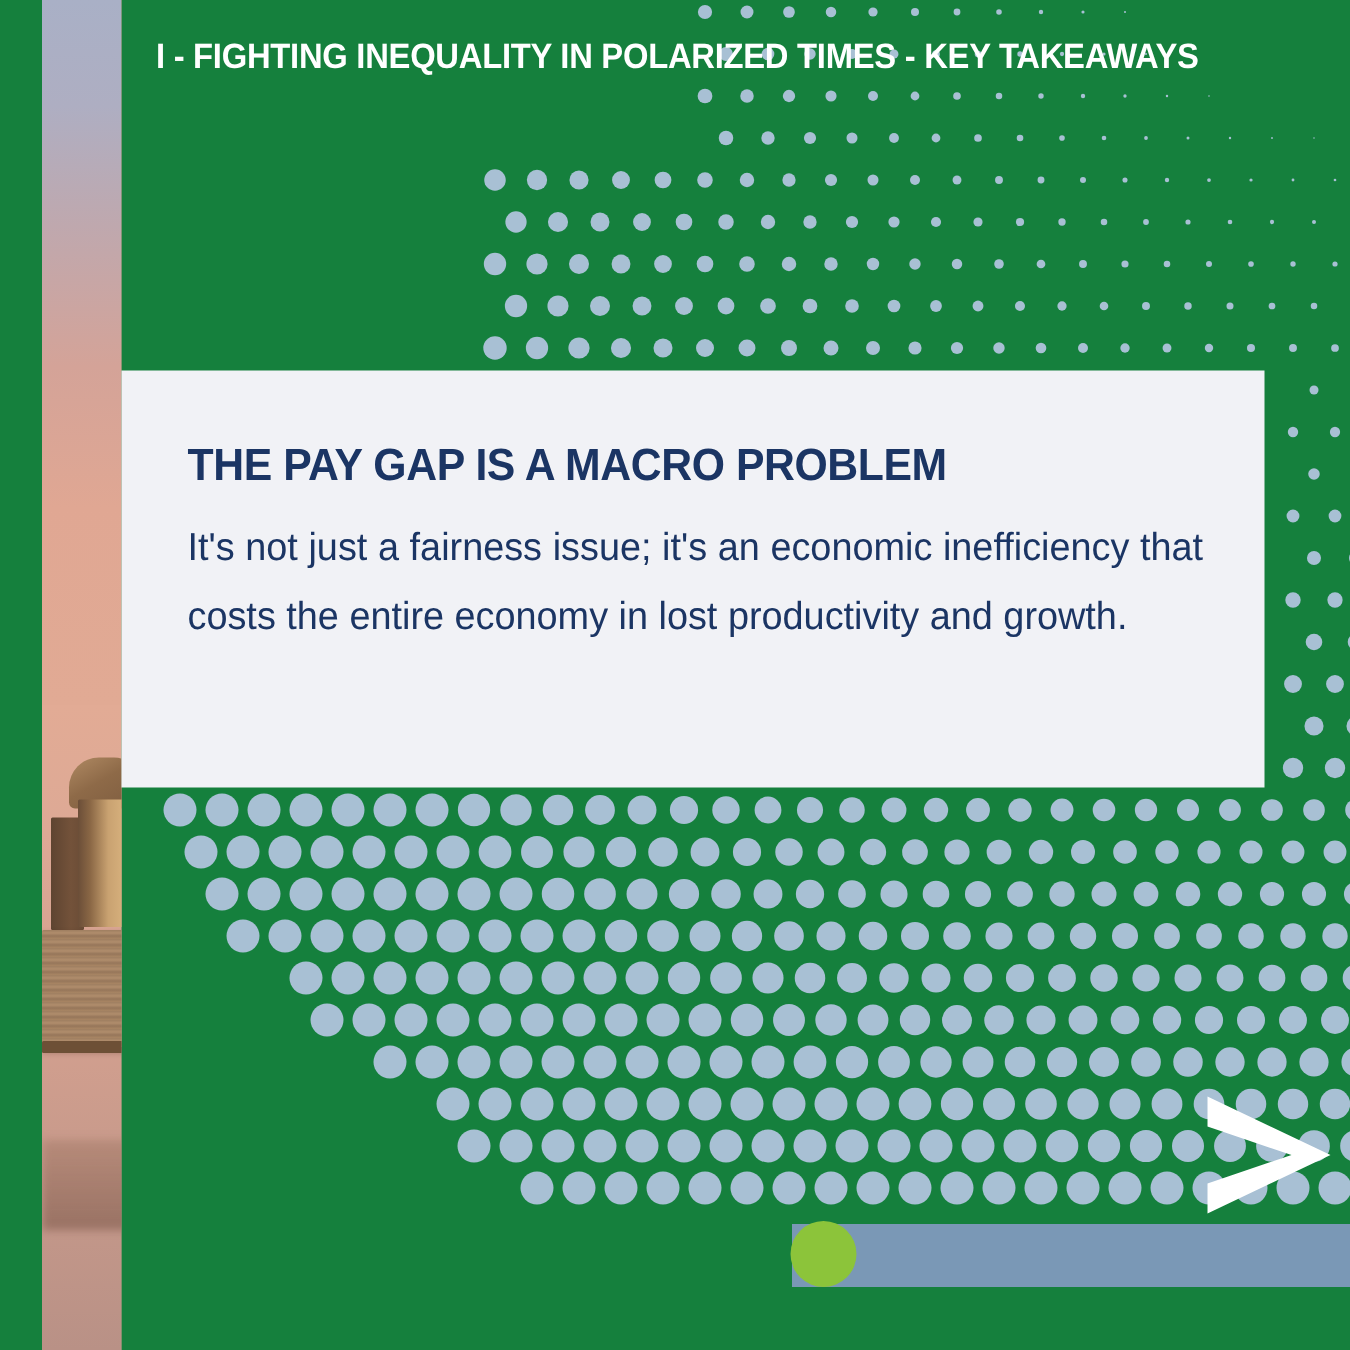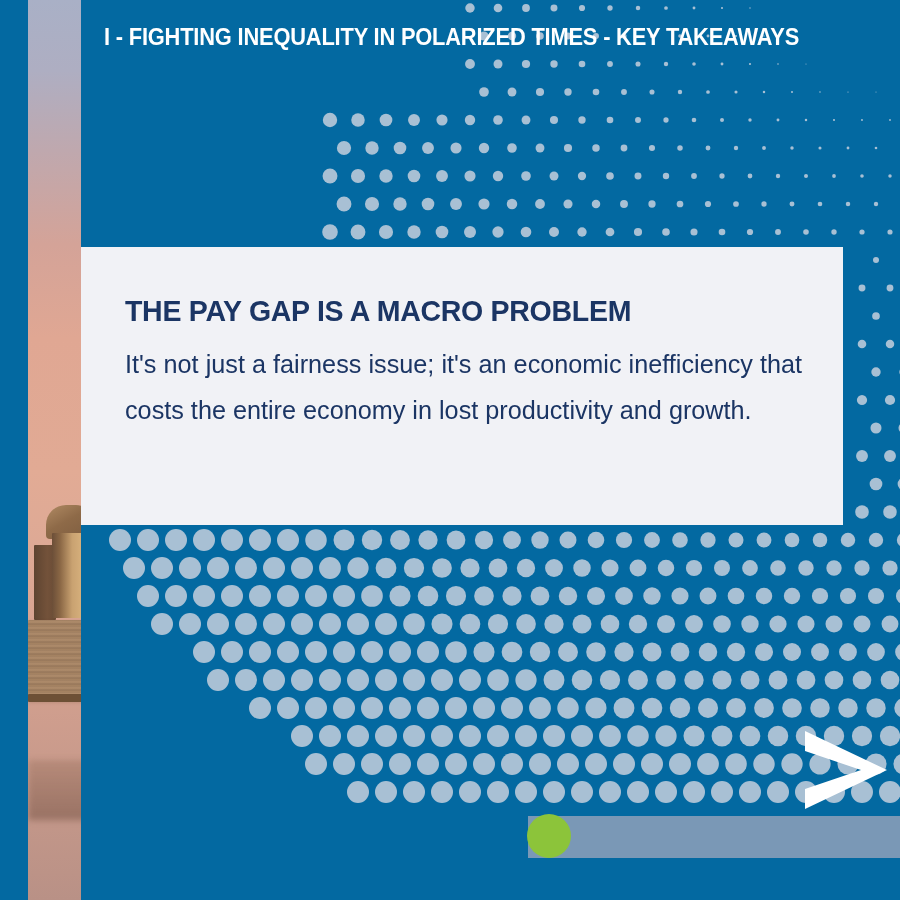--- a/index.html
+++ b/index.html
@@ -5,21 +5,21 @@
   html, body {
     margin: 0;
     padding: 0;
     background: #0d1f3c;
   }
   #slide {
     position: relative;
     width: 900px;
     height: 900px;
     overflow: hidden;
-    background: #0369a1;
+    background: #15803d;
     font-family: "Liberation Sans", sans-serif;
   }
 
   
   .photo-strip {
     position: absolute;
     left: 28px;
     top: 0;
     width: 53px;
     height: 900px;

